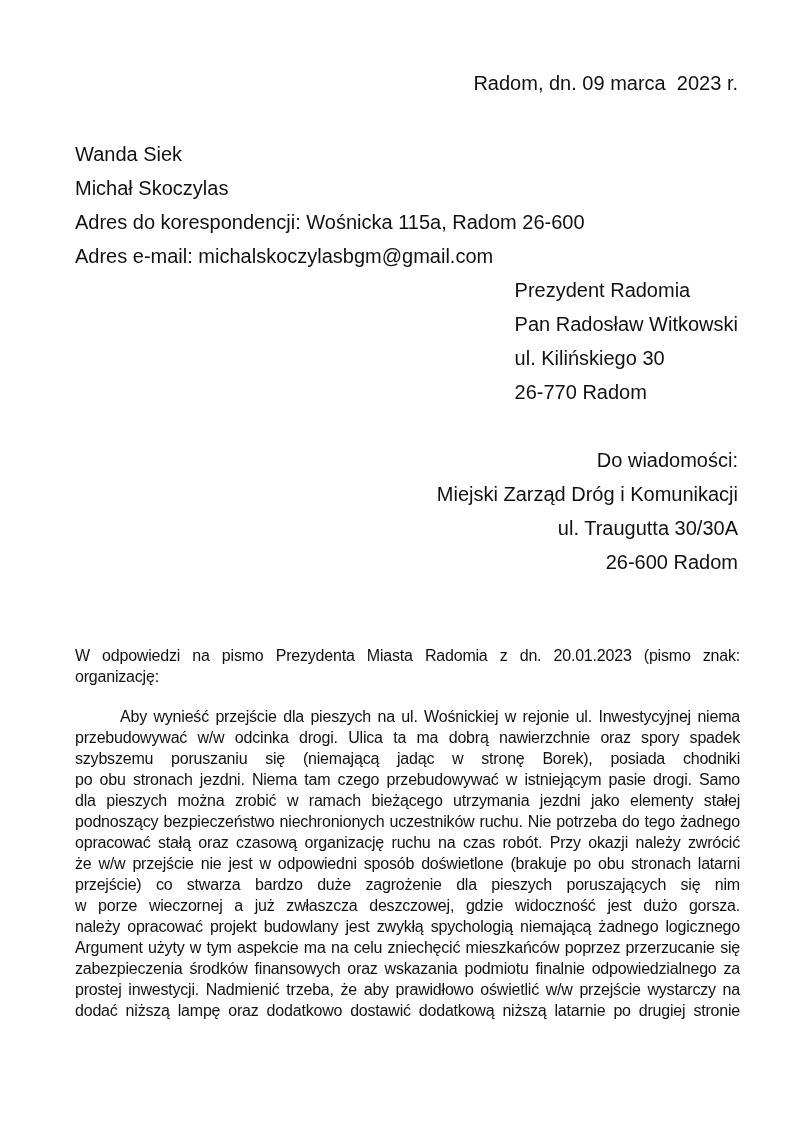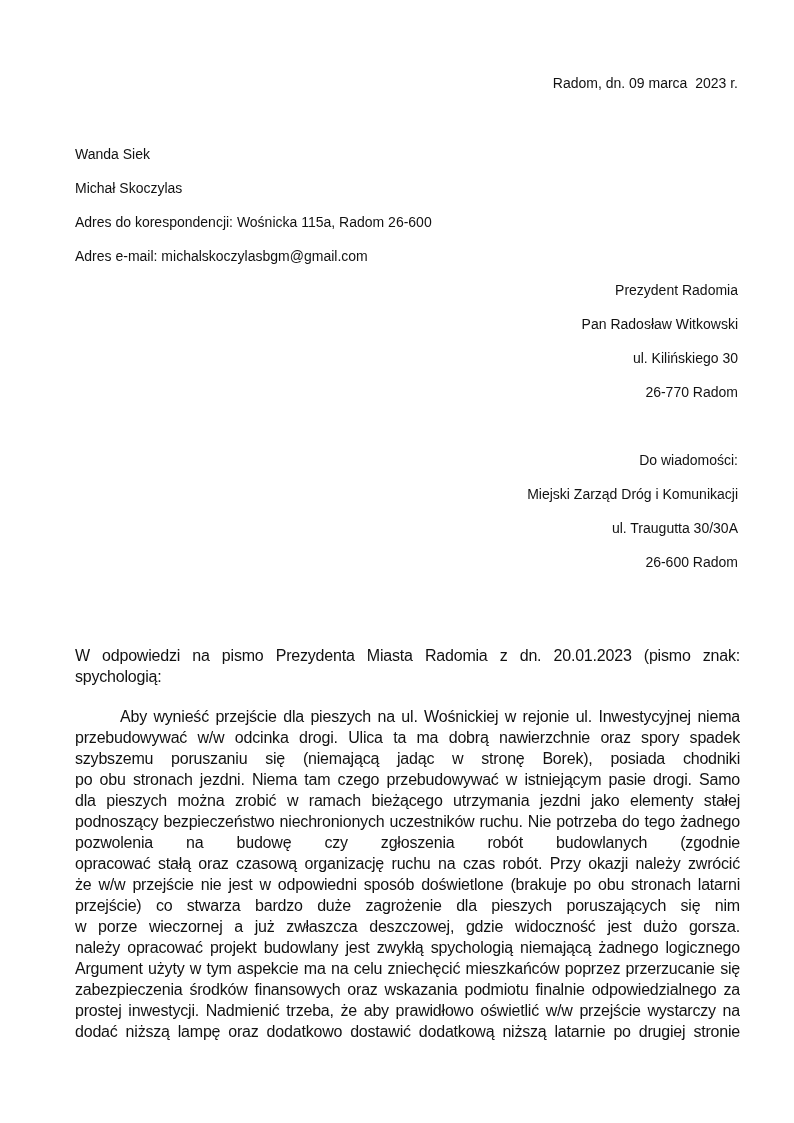--- a/index.html
+++ b/index.html
@@ -12,27 +12,27 @@
   .page {
     position: relative;
     width: 794px; height: 1123px;
     background: #ffffff;
     overflow: hidden;
   }
   .abs { position: absolute; }
 
   
   .hline {
-    font-size: 14px;
+    font-size: 20px;
     line-height: 34px;
     white-space: pre;
   }
   .date-block   { top: 66px;  right: 56px; text-align: right; }
   .sender-block { top: 137px; left: 75px;  text-align: left; }
-  .recipient-block { top: 273px; right: 56px; text-align: right; }
+  .recipient-block { top: 273px; right: 56px; text-align: left; }
   .cc-block     { top: 443px; right: 56px; text-align: right; }
 
   
   .intro-block { top: 645px; left: 75px; width: 665px; }
   .body-block  { top: 706px; left: 75px; width: 665px; }
   .jline, .pline {
     font-size: 16px;
     letter-spacing: -0.2px;
     line-height: 21px;
     height: 21px;
@@ -69,31 +69,30 @@
 
   <div class="abs cc-block">
     <div class="hline">Do wiadomości:</div>
     <div class="hline">Miejski Zarząd Dróg i Komunikacji</div>
     <div class="hline">ul. Traugutta 30/30A</div>
     <div class="hline">26-600 Radom</div>
   </div>
 
   <div class="abs intro-block">
     <div class="jline">W odpowiedzi na pismo Prezydenta Miasta Radomia z dn. 20.01.2023 (pismo znak: DR.0700.6.2023.ŁB)</div>
-    <div class="pline">spychologią:</div>
+    <div class="pline">organizację:</div>
   </div>
 
   <div class="abs body-block">
     <div class="jline indent">Aby wynieść przejście dla pieszych na ul. Wośnickiej w rejonie ul. Inwestycyjnej niema potrzeby</div>
     <div class="jline">przebudowywać w/w odcinka drogi. Ulica ta ma dobrą nawierzchnie oraz spory spadek podłużny, sprzyjający</div>
     <div class="jline">szybszemu poruszaniu się (niemającą jadąc w stronę Borek), posiada chodniki</div>
     <div class="jline">po obu stronach jezdni. Niema tam czego przebudowywać w istniejącym pasie drogi. Samo wyniesienie przejścia</div>
     <div class="jline">dla pieszych można zrobić w ramach bieżącego utrzymania jezdni jako elementy stałej organizacji ruchu</div>
     <div class="jline">podnoszący bezpieczeństwo niechronionych uczestników ruchu. Nie potrzeba do tego żadnego trybu</div>
-    <div class="jline">pozwolenia na budowę czy zgłoszenia robót budowlanych (zgodnie</div>
     <div class="jline">opracować stałą oraz czasową organizację ruchu na czas robót. Przy okazji należy zwrócić uwagę,</div>
     <div class="jline">że w/w przejście nie jest w odpowiedni sposób doświetlone (brakuje po obu stronach latarni doświetlających</div>
     <div class="jline">przejście) co stwarza bardzo duże zagrożenie dla pieszych poruszających się nim</div>
     <div class="jline">w porze wieczornej a już zwłaszcza deszczowej, gdzie widoczność jest dużo gorsza. Podnoszony argument, że</div>
     <div class="jline">należy opracować projekt budowlany jest zwykłą spychologią niemającą żadnego logicznego uzasadnienia.</div>
     <div class="jline">Argument użyty w tym aspekcie ma na celu zniechęcić mieszkańców poprzez przerzucanie się obowiązkami</div>
     <div class="jline">zabezpieczenia środków finansowych oraz wskazania podmiotu finalnie odpowiedzialnego za brak realizacji tak</div>
     <div class="jline">prostej inwestycji. Nadmienić trzeba, że aby prawidłowo oświetlić w/w przejście wystarczy na istniejącej latarni</div>
     <div class="jline">dodać niższą lampę oraz dodatkowo dostawić dodatkową niższą latarnie po drugiej stronie przejścia. Koszty są</div>
   </div>

